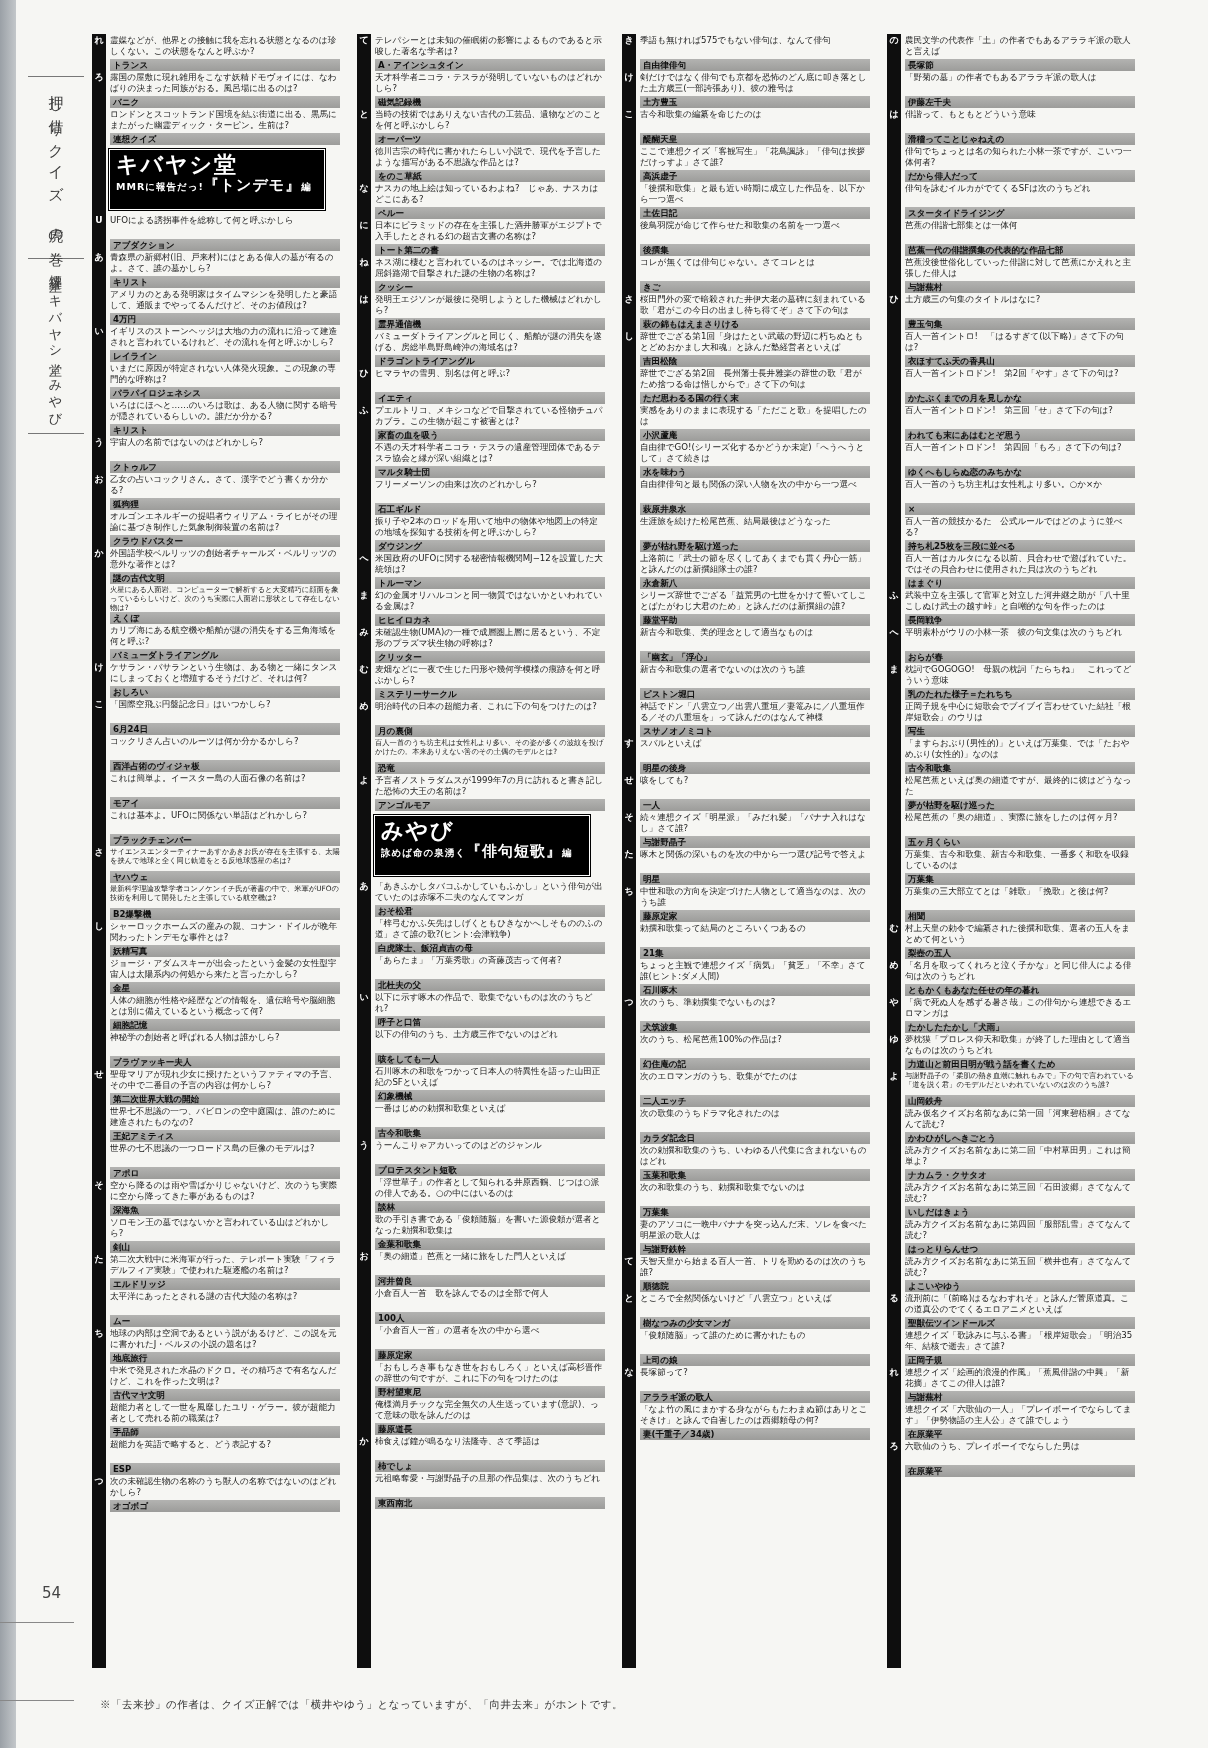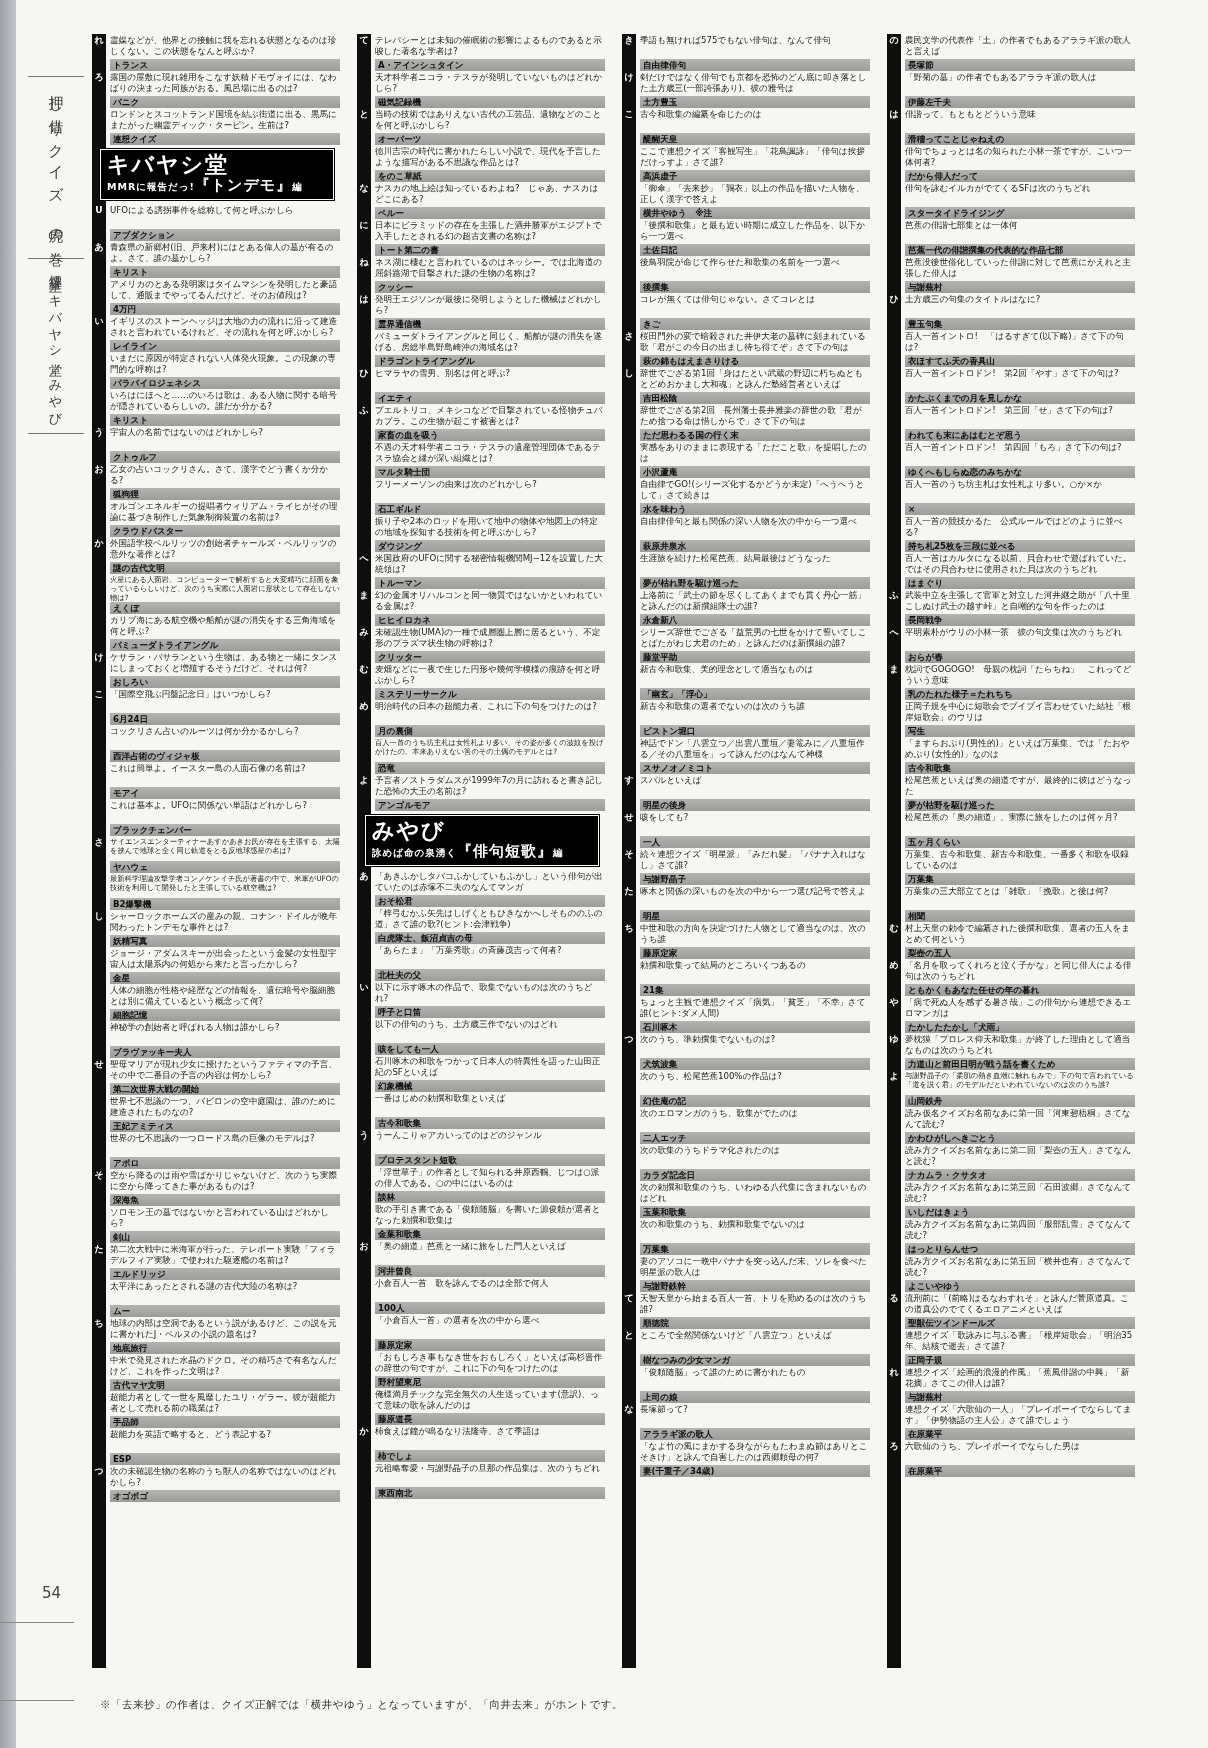--- a/index.html
+++ b/index.html
@@ -23,21 +23,21 @@
   .col{width:250px;flex:none;display:flex;flex-direction:column;
        background:linear-gradient(90deg,#0e0e0e 0,#0e0e0e 14px,transparent 14px);}
   .entry{display:flex;min-height:37px;}
   .gut{width:14px;flex:none;background:#0e0e0e;color:#fff;font-size:9px;
        font-weight:700;text-align:center;padding-top:2px;line-height:1;}
   .ebody{flex:1;display:flex;flex-direction:column;background:#f6f6f3;padding:1px 2px 0 4px;}
   .q{font-size:8.6px;line-height:1.24;color:#1b1b1b;font-weight:500;}
   .q.small{font-size:7.3px;}
   .a{margin-top:auto;background:linear-gradient(180deg,#b3b3b1,#9c9c9a);
      font-size:8.6px;font-weight:700;color:#101010;padding:1px 3px 0;min-height:11px;line-height:1.2;}
-  .sec-header{margin:3px 7px;background:#000;color:#fff;padding:5px 8px 6px;
+  .sec-header{margin:3px 16px;background:#000;color:#fff;padding:5px 8px 16px;
      box-shadow:inset 0 0 0 1px #000, inset 0 0 0 2px #fff;}
   .sec-title{font-size:22px;font-weight:800;letter-spacing:2px;line-height:1.05;}
   .sec-sub{font-size:9.5px;font-weight:700;letter-spacing:1px;}
   .sec-sub .big{font-size:15px;}
 
   .footnote{position:absolute;left:100px;top:1698px;font-size:10.5px;color:#333;letter-spacing:.5px;font-family:Liberation Mono, monospace;}
 </style>
 </head>
 <body>
 
@@ -626,27 +626,20 @@
       <div class="entry">
         <div class="gut"></div>
         <div class="ebody">
           <div class="q">ここで連想クイズ「客観写生」「花鳥諷詠」「俳句は挨拶だけっすよ」さて誰?</div>
           <div class="a">高浜虚子</div>
         </div>
       </div>
       <div class="entry">
         <div class="gut"></div>
         <div class="ebody">
-          <div class="q">「御傘」「去来抄」「鶉衣」以上の作品を描いた人物を、正しく漢字で答えよ</div>
-          <div class="a">横井やゆう　※注</div>
-        </div>
-      </div>
-      <div class="entry">
-        <div class="gut"></div>
-        <div class="ebody">
           <div class="q">「後撰和歌集」と最も近い時期に成立した作品を、以下から一つ選べ</div>
           <div class="a">土佐日記</div>
         </div>
       </div>
       <div class="entry">
         <div class="gut"></div>
         <div class="ebody">
           <div class="q">後鳥羽院が命じて作らせた和歌集の名前を一つ選べ</div>
           <div class="a">後撰集</div>
         </div>
@@ -1083,21 +1076,21 @@
       <div class="entry">
         <div class="gut"></div>
         <div class="ebody">
           <div class="q">読み仮名クイズお名前なあに第一回「河東碧梧桐」さてなんて読む?</div>
           <div class="a">かわひがしへきごとう</div>
         </div>
       </div>
       <div class="entry">
         <div class="gut"></div>
         <div class="ebody">
-          <div class="q">読み方クイズお名前なあに第二回「梨壺の五人」さてなんと読む?</div>
+          <div class="q">読み方クイズお名前なあに第二回「中村草田男」これは簡単よ?</div>
           <div class="a">ナカムラ・クサタオ</div>
         </div>
       </div>
       <div class="entry">
         <div class="gut"></div>
         <div class="ebody">
           <div class="q">読み方クイズお名前なあに第三回「石田波郷」さてなんて読む?</div>
           <div class="a">いしだはきょう</div>
         </div>
       </div>

